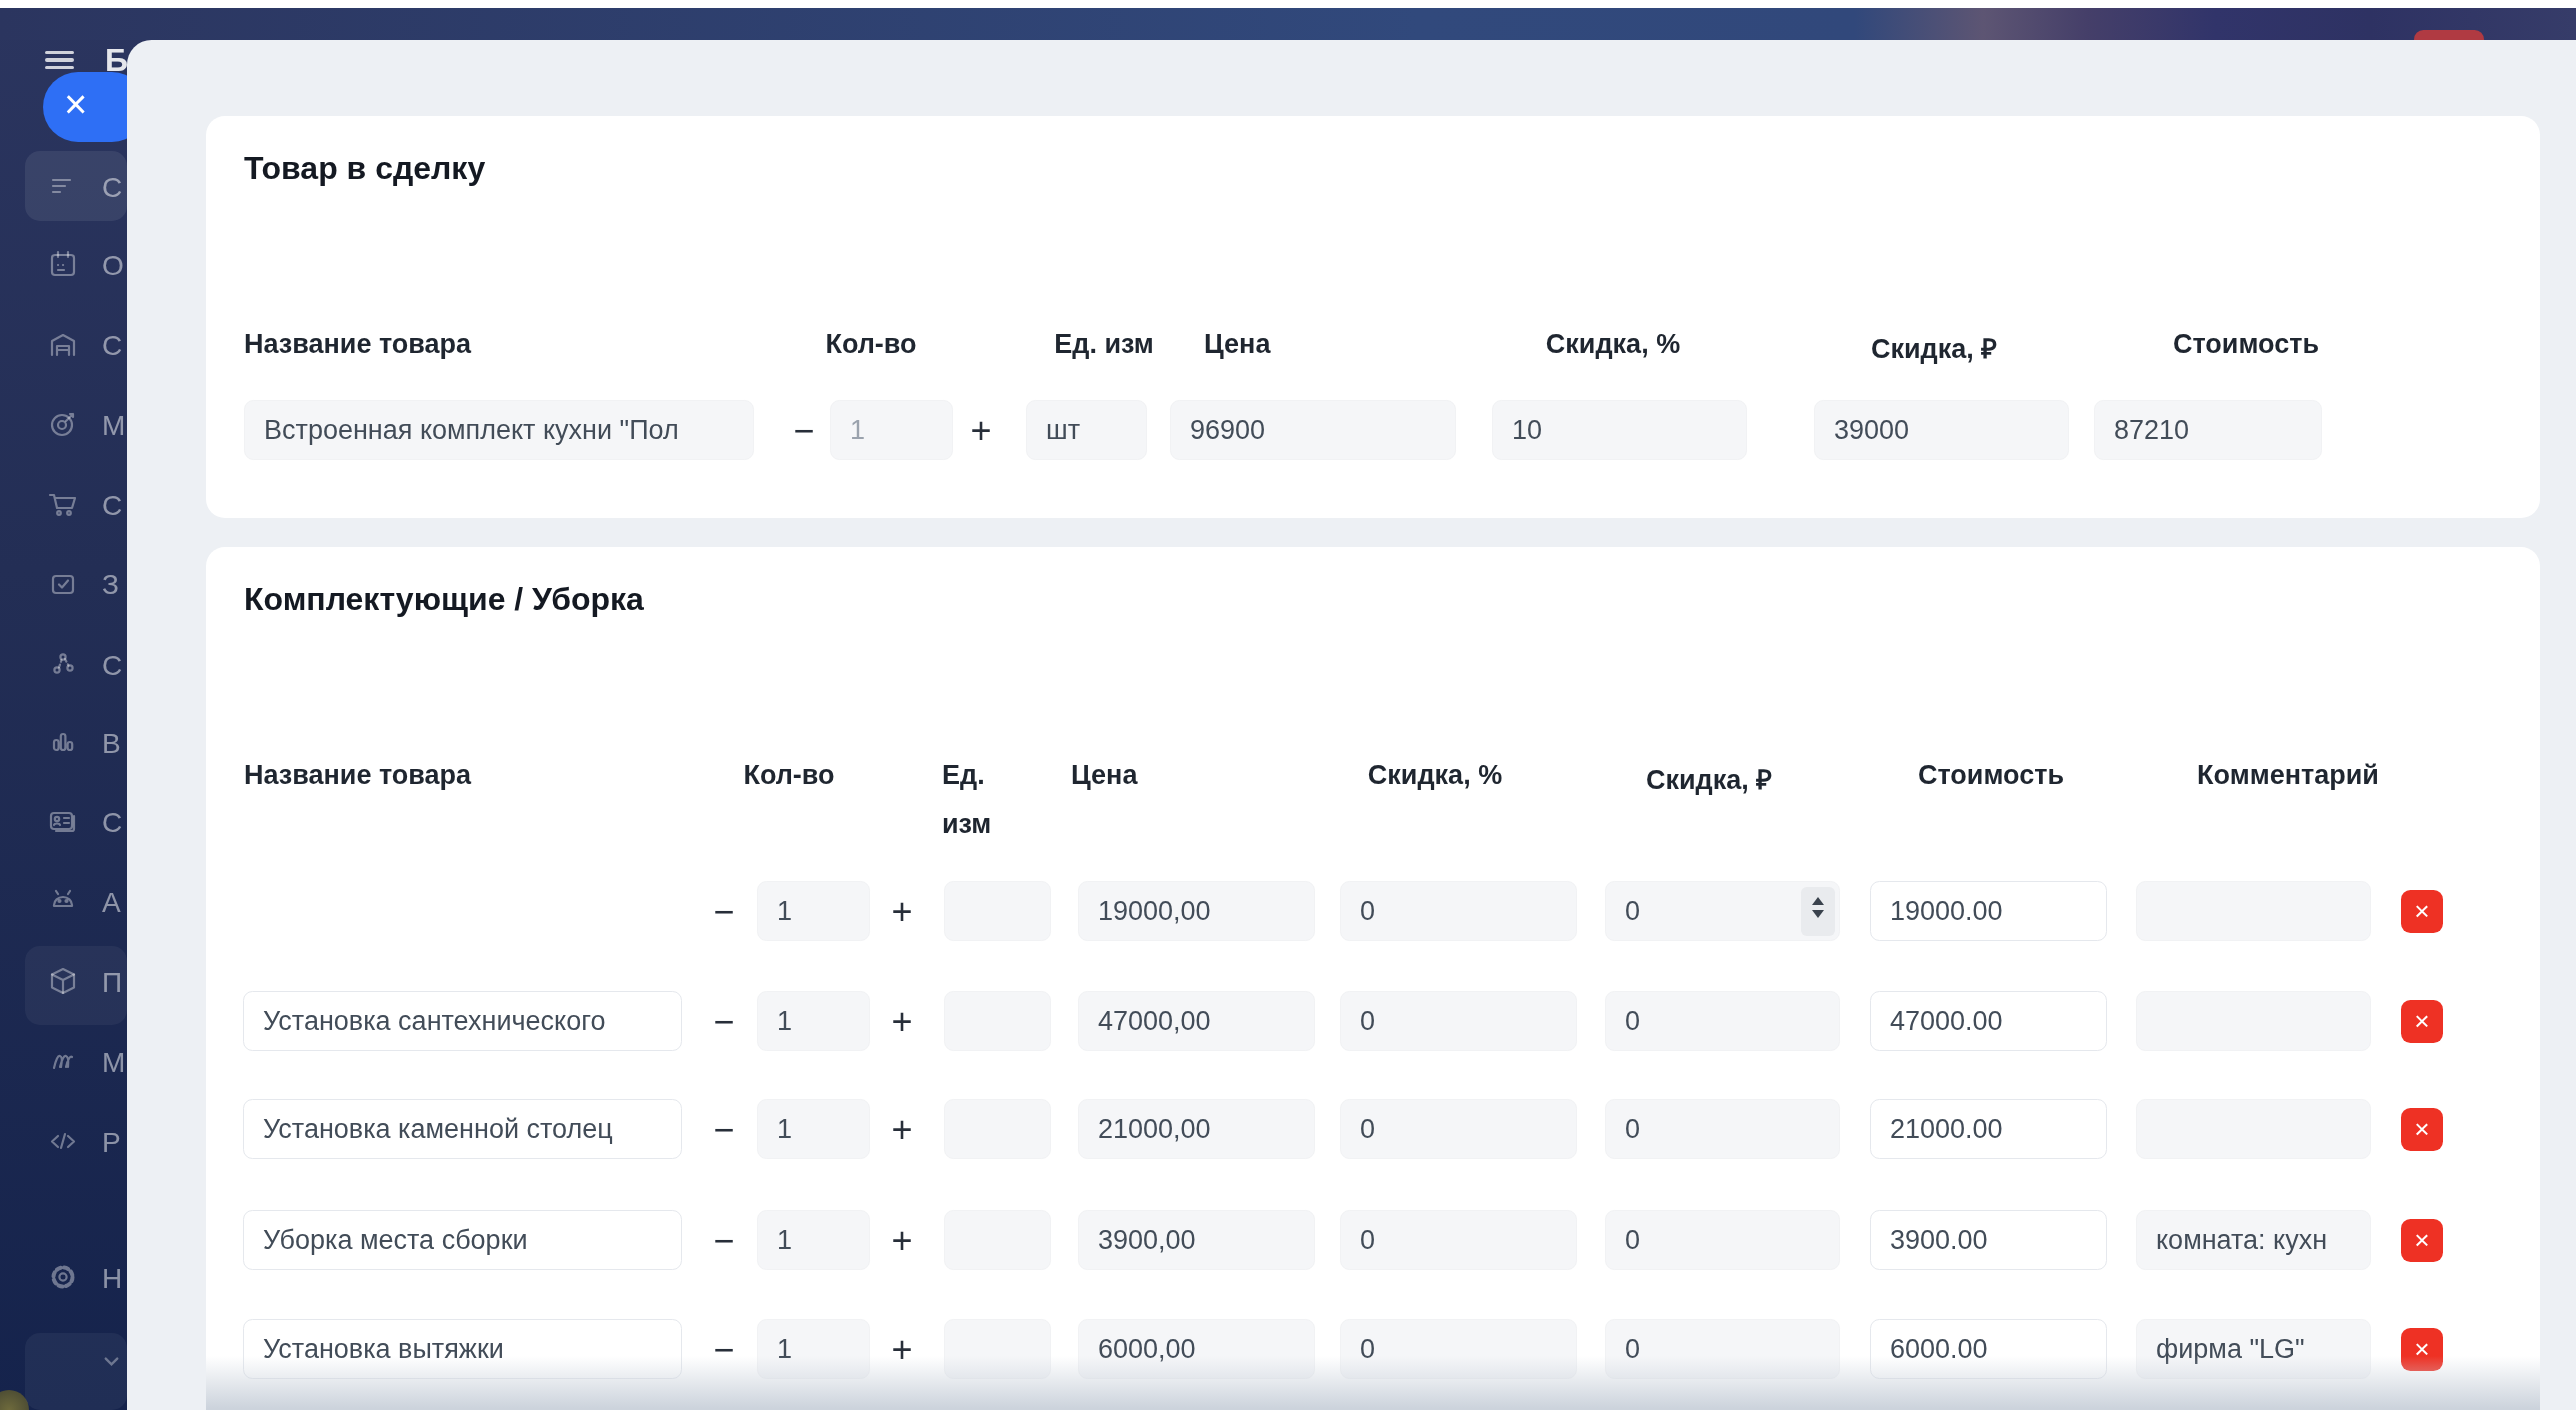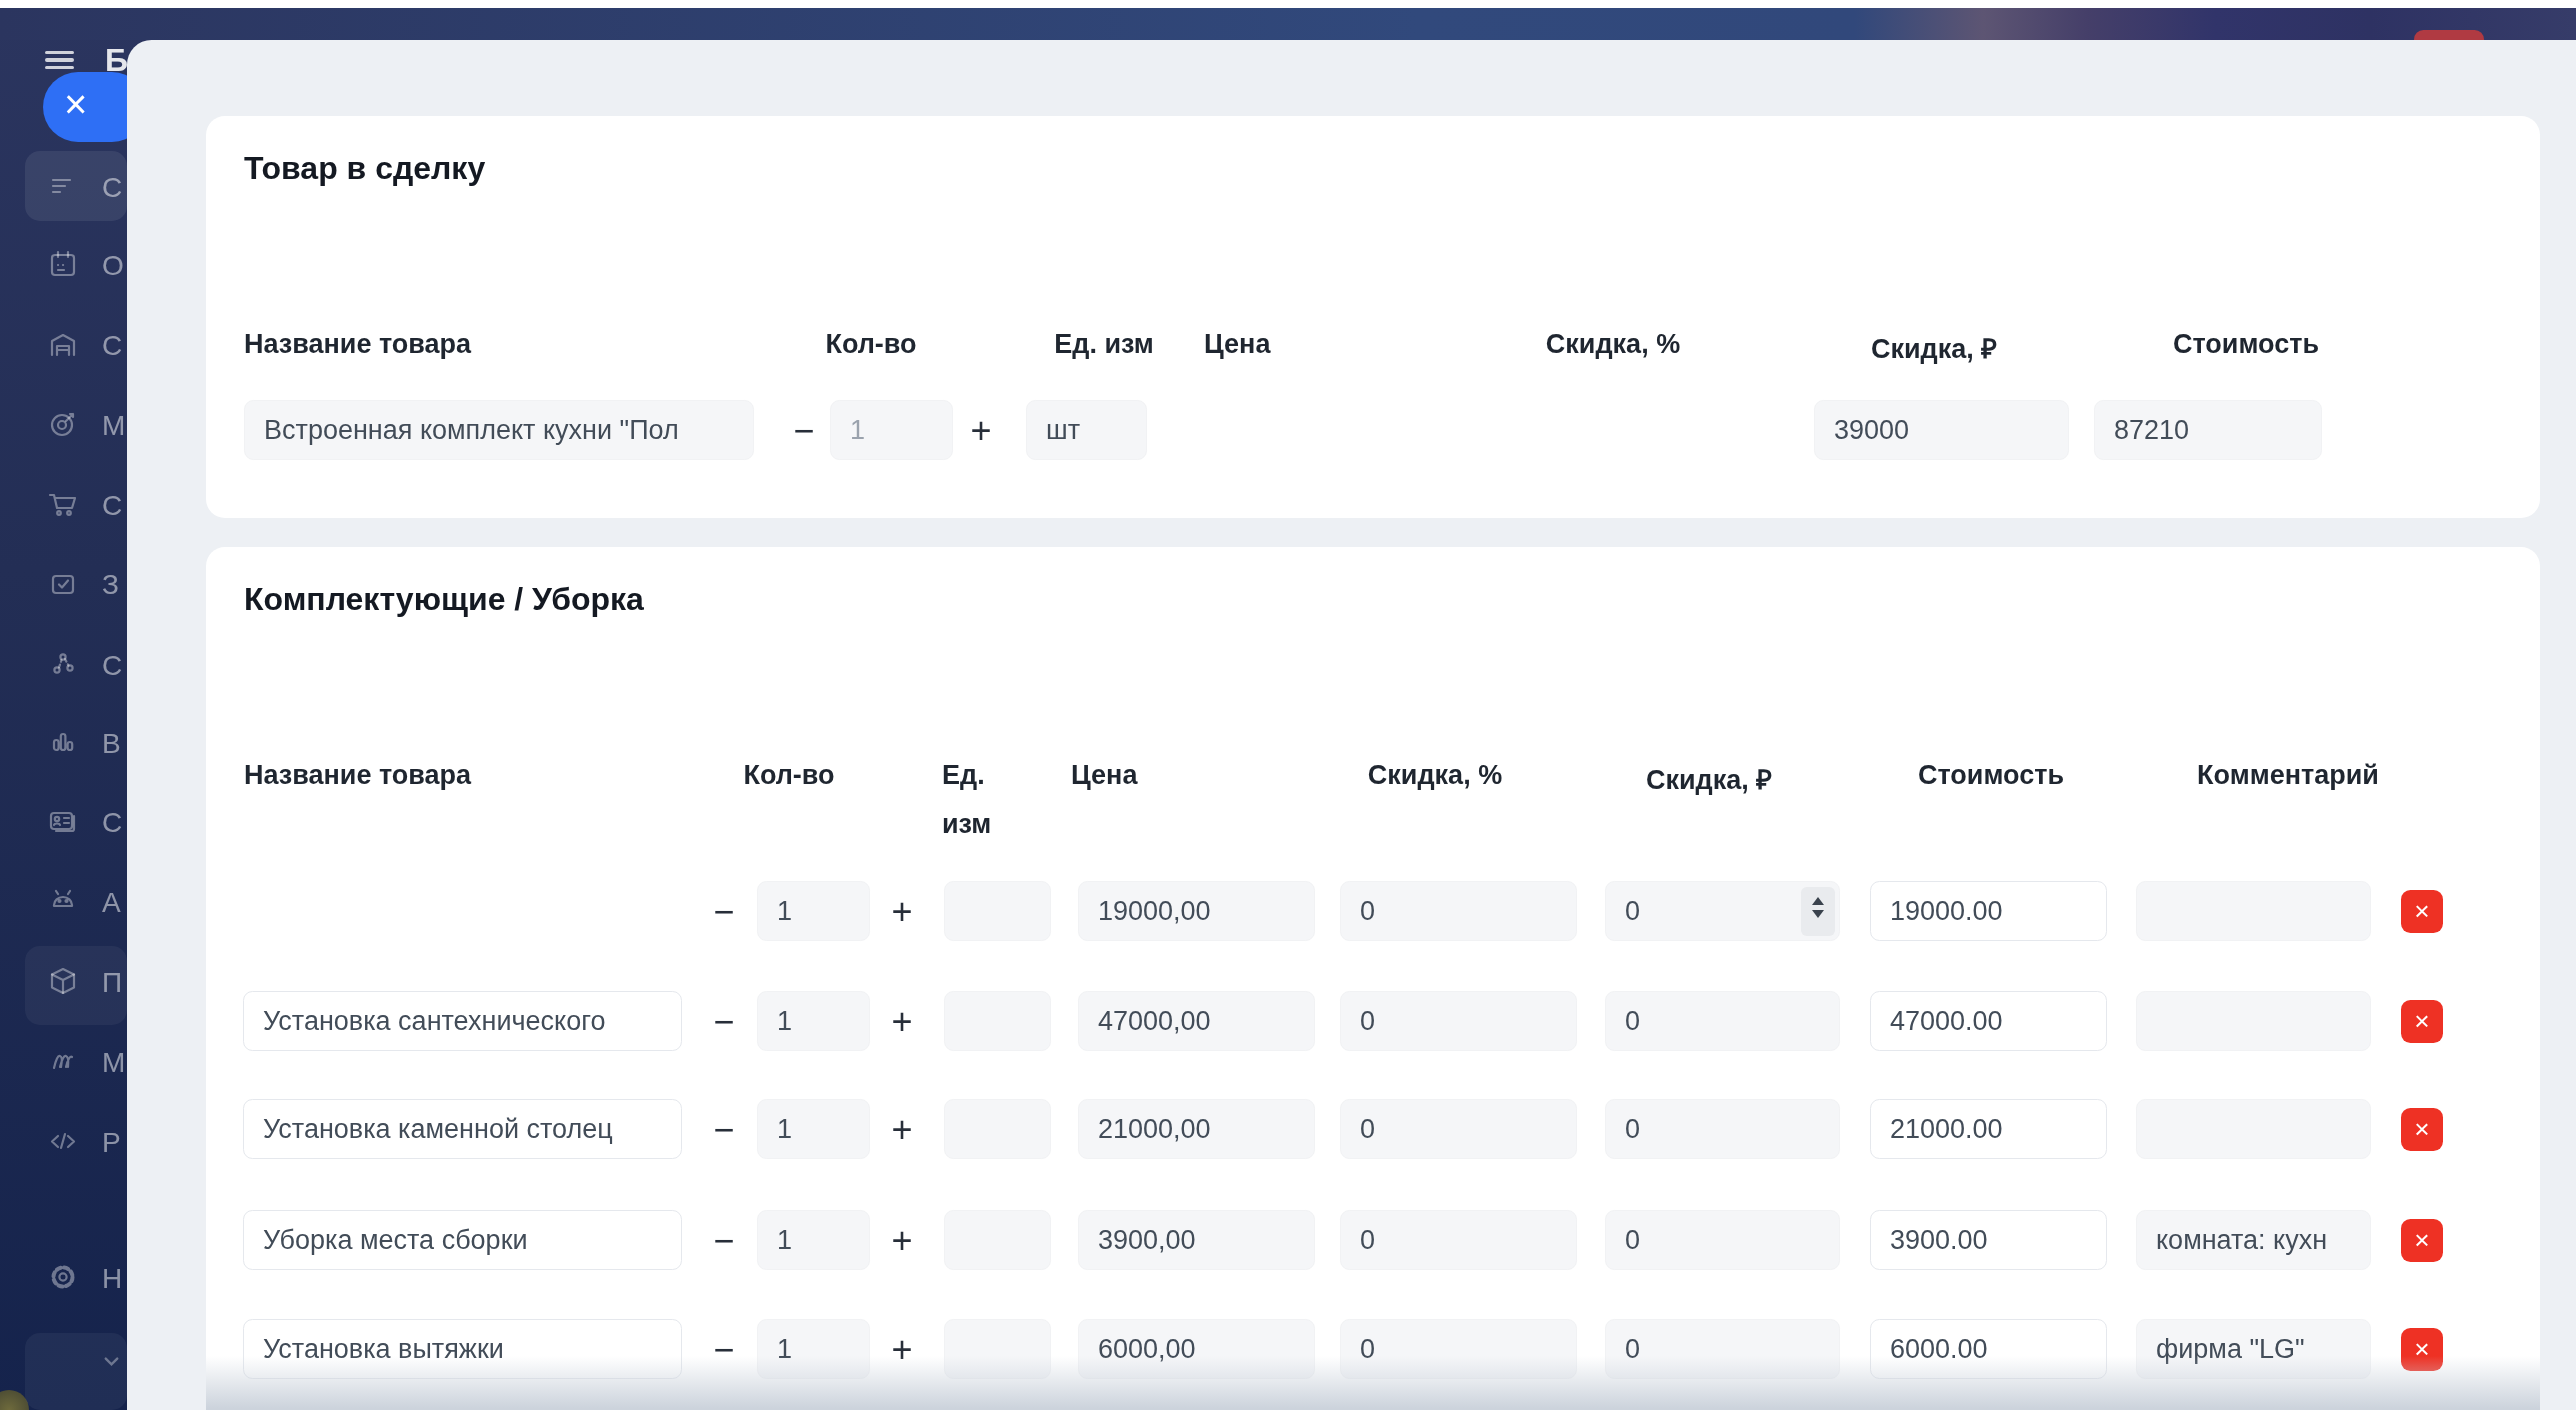--- a/index.html
+++ b/index.html
@@ -231,20 +231,22 @@
       <span class="col-label c1-lbl-price">Цена</span>
       <span class="col-label c1-lbl-dpct center">Скидка, %</span>
       <span class="col-label c1-lbl-drub center">Скидка, ₽</span>
       <span class="col-label c1-lbl-cost center">Стоимость</span>
 
       <input class="box c1-f c1-name" value="Встроенная комплект кухни &quot;Пол" style="">
       <button class="sign c1-minus">−</button>
       <input class="box c1-f c1-qty qty-light" value="1" style="">
       <button class="sign c1-plus">+</button>
       <input class="box c1-f c1-unit" value="шт" style="">
+      <input class="box c1-f c1-price" value="96900" style="">
+      <input class="box c1-f c1-dpct" value="10" style="">
       <input class="box c1-f c1-drub" value="39000" style="">
       <input class="box c1-f c1-cost" value="87210" style="">
     </div>
 
     <div class="card card2">
       <div class="card-title">Комплектующие / Уборка</div>
 
       <span class="col-label c2-lbl-name">Название товара</span>
       <span class="col-label c2-lbl-qty center">Кол-во</span>
       <span class="col-label c2-lbl-unit1">Ед.</span>

